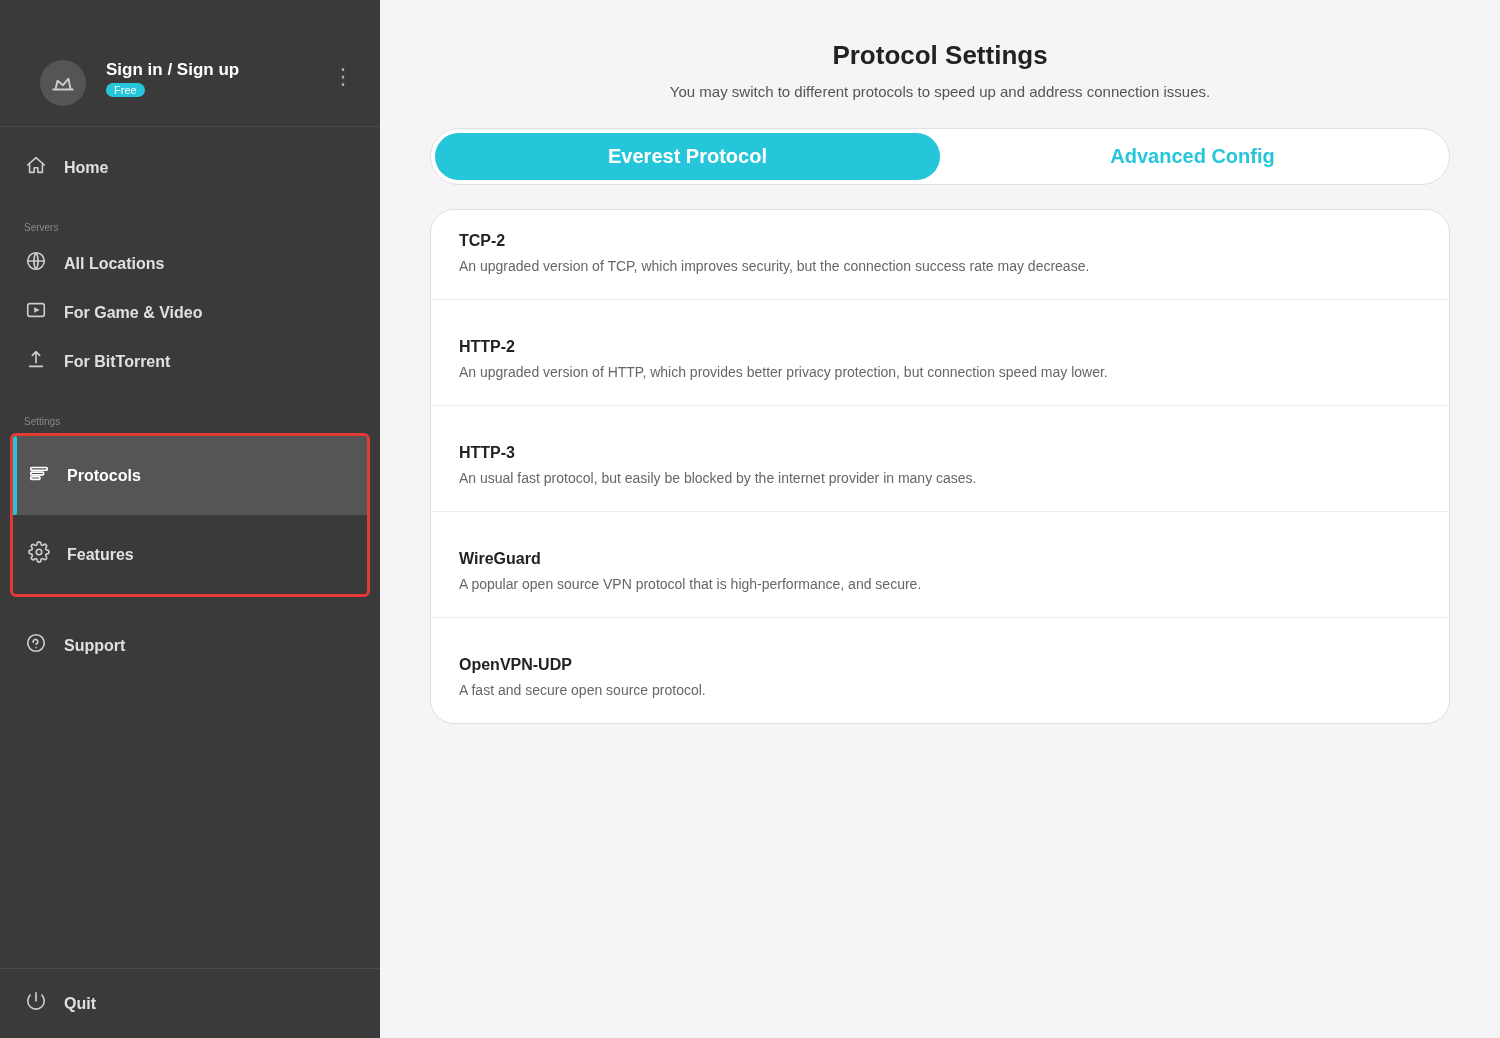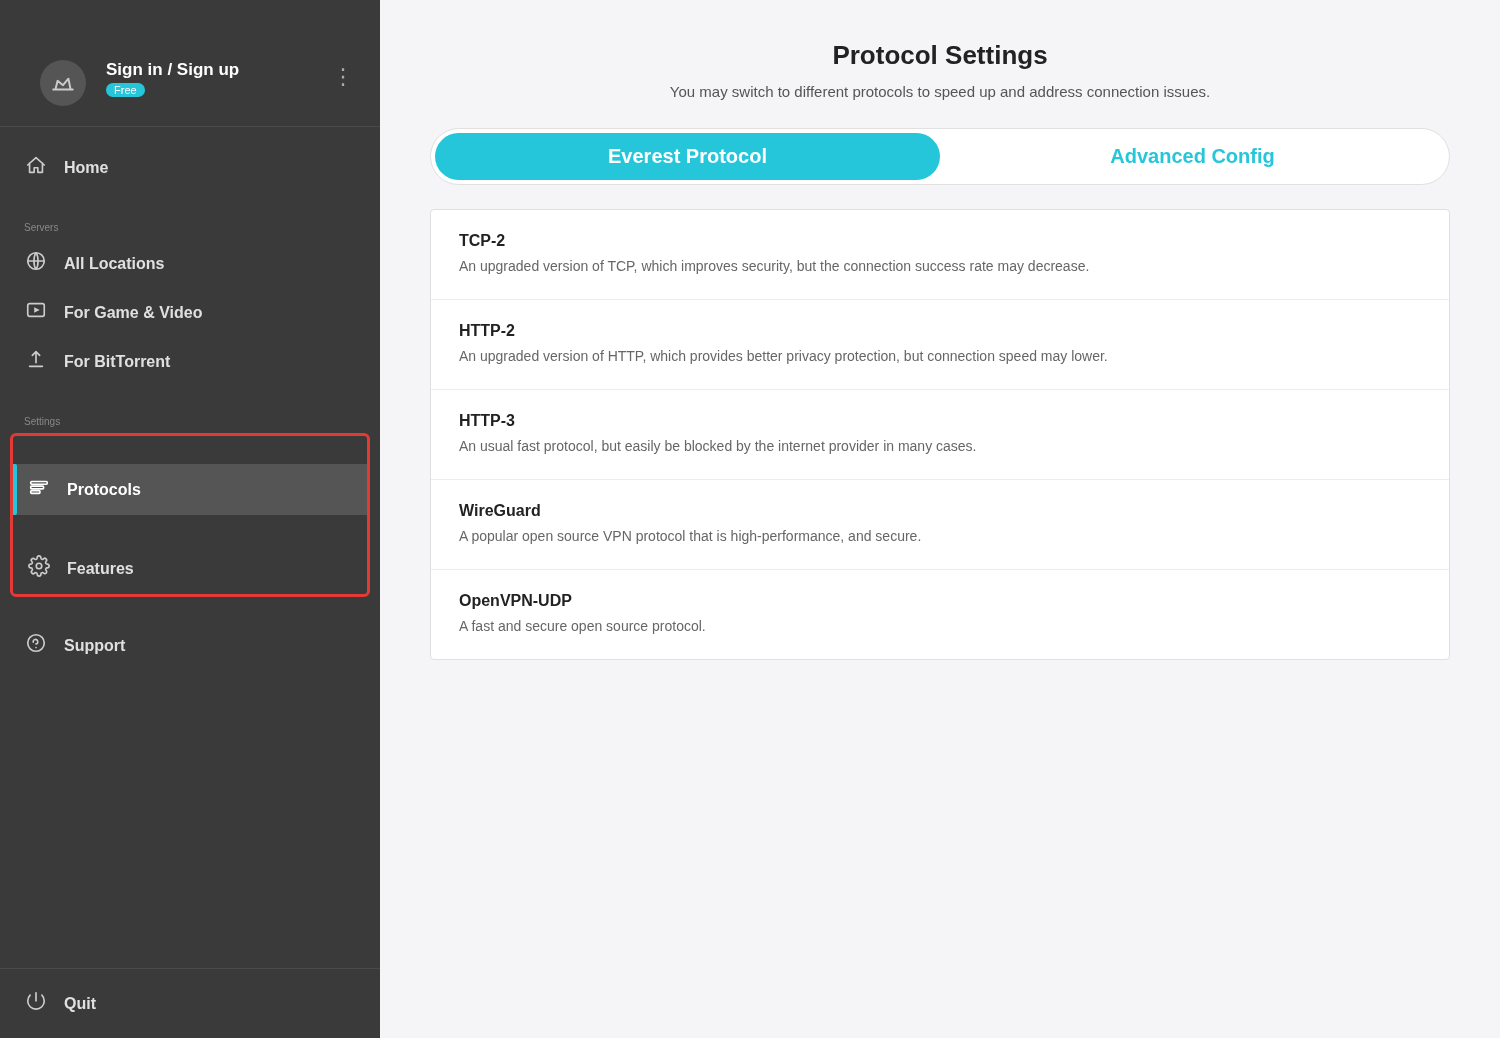--- a/index.html
+++ b/index.html
@@ -121,22 +121,21 @@
     .nav-item.active .nav-item-icon { color: #fff; }
 
     
     .highlight-box {
       border: 3px solid #e53935;
       border-radius: 6px;
       margin: 0 10px;
       overflow: hidden;
     }
     .highlight-box .nav-item {
-      padding: 12px 14px;
-      margin-top: 28px;
+      padding: 26px 14px;
     }
 
     
     .nav-item.protocols-active::before {
       content: '';
       position: absolute;
       left: 0; top: 0; bottom: 0;
       width: 4px;
       background: #26c6da;
       border-radius: 0 2px 2px 0;
@@ -197,23 +196,23 @@
     }
     .tab-btn.inactive {
       background: transparent;
       color: #26c6da;
     }
 
     
     .protocol-list {
       display: flex;
       flex-direction: column;
-      gap: 0;
+      gap: 16px;
       background: #fff;
-      border-radius: 4px;
+      border-radius: 24px;
       overflow: hidden;
       border: 1px solid #e0e0e0;
     }
     .protocol-card {
       padding: 22px 28px;
       border-bottom: 1px solid #ececec;
       cursor: pointer;
     }
     .protocol-card:last-child { border-bottom: none; }
     .protocol-name {

